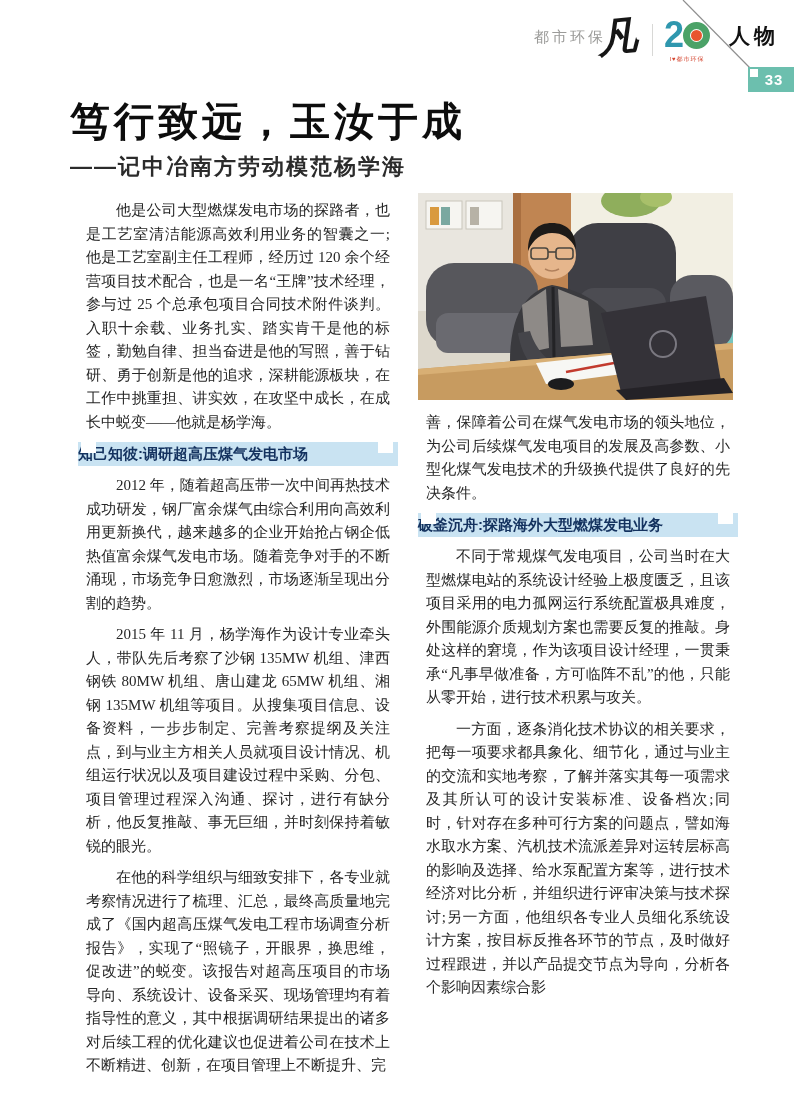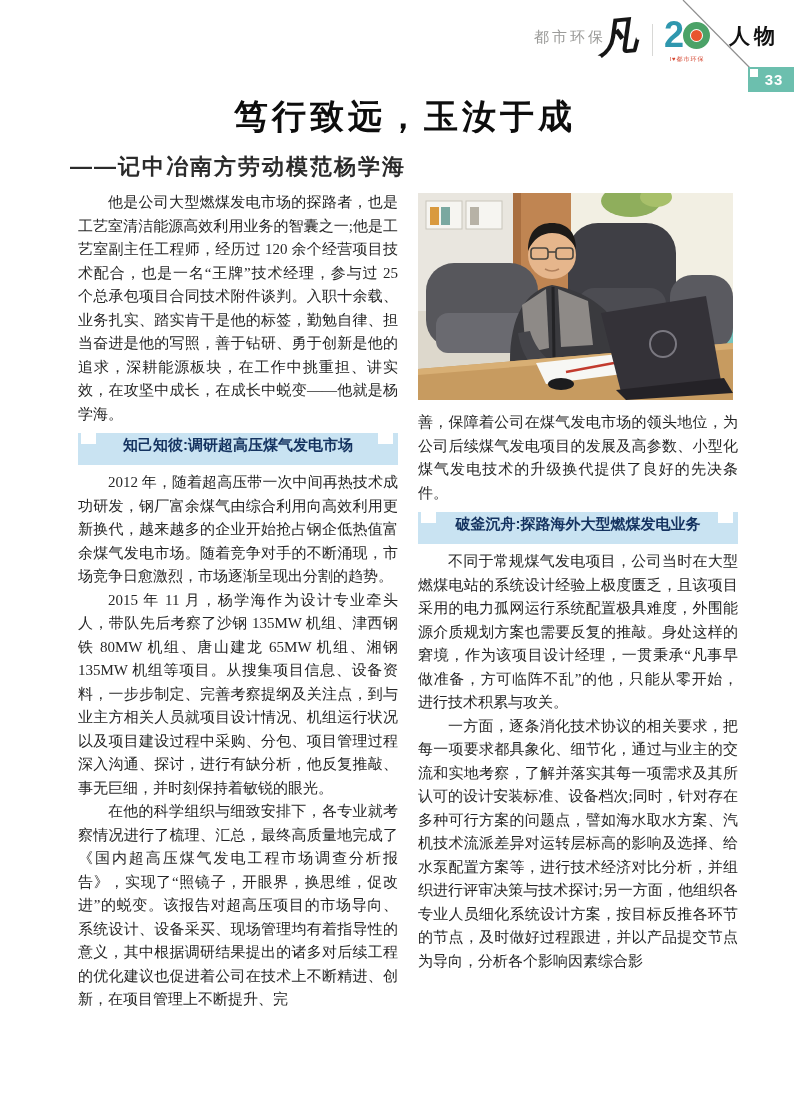--- a/index.html
+++ b/index.html
@@ -23,35 +23,35 @@
   .section-label{position:absolute;left:729px;top:22px;font-family:"Liberation Sans",sans-serif;
                  font-weight:bold;font-size:21px;color:#111;letter-spacing:4px;}
   .diag{position:absolute;left:0;top:0;}
   .page-num-box{position:absolute;left:748px;top:67px;width:46px;height:25px;background:#6cbfae;}
   .page-num-box .notch{position:absolute;left:2px;top:2px;width:8px;height:8px;background:#fff;}
   .page-num{position:absolute;left:0;top:0;width:100%;height:40px;line-height:25px;text-align:center;
             padding-left:6px;box-sizing:border-box;font-family:"Liberation Sans",sans-serif;
             font-weight:bold;font-size:15px;color:#fff;letter-spacing:1px;}
 
   
-  .title{position:absolute;left:70px;top:94px;width:670px;text-align:center;
-         font-family:"Liberation Sans",sans-serif;font-weight:900;font-size:34px;
+  .title{position:absolute;left:70px;top:94px;width:670px;text-align:left;
+         font-family:"Liberation Sans",sans-serif;font-weight:900;font-size:40px;
          color:#0d0d0d;letter-spacing:4px;}
   .subtitle{position:absolute;left:70px;top:152px;width:670px;
             font-family:"Liberation Sans",sans-serif;font-weight:600;font-size:22px;
             color:#2b2b2b;letter-spacing:2px;}
 
   
   .columns{position:absolute;left:78px;top:191px;width:660px;display:flex;gap:20px;}
   .col{width:320px;font-size:15px;line-height:23.5px;text-align:justify;color:#262626;}
-  .col p{margin:0;text-indent:2em;}
+  .col p{margin:8px;text-indent:2em;}
   .col p.no-indent{text-indent:0;}
-  .sec-head{height:32px;line-height:24px;background:#c9e3f2;color:#14325f;
+  .sec-head{height:24px;line-height:24px;background:#c9e3f2;color:#14325f;
             font-family:"Liberation Sans",sans-serif;font-size:15px;font-weight:bold;
-            text-align:center;margin:7px 0 6px;position:relative;}
+            margin:7px 0 6px;position:relative;}
   .sec-head::before{content:"";position:absolute;left:3px;top:0;width:15px;height:11px;background:#fff;}
   .sec-head::after{content:"";position:absolute;right:5px;top:0;width:15px;height:11px;background:#fff;}
 
   .photo{width:315px;height:207px;margin:2px 0 11px;display:block;}
 </style>
 </head>
 <body>
 
 <div class="page">
 

